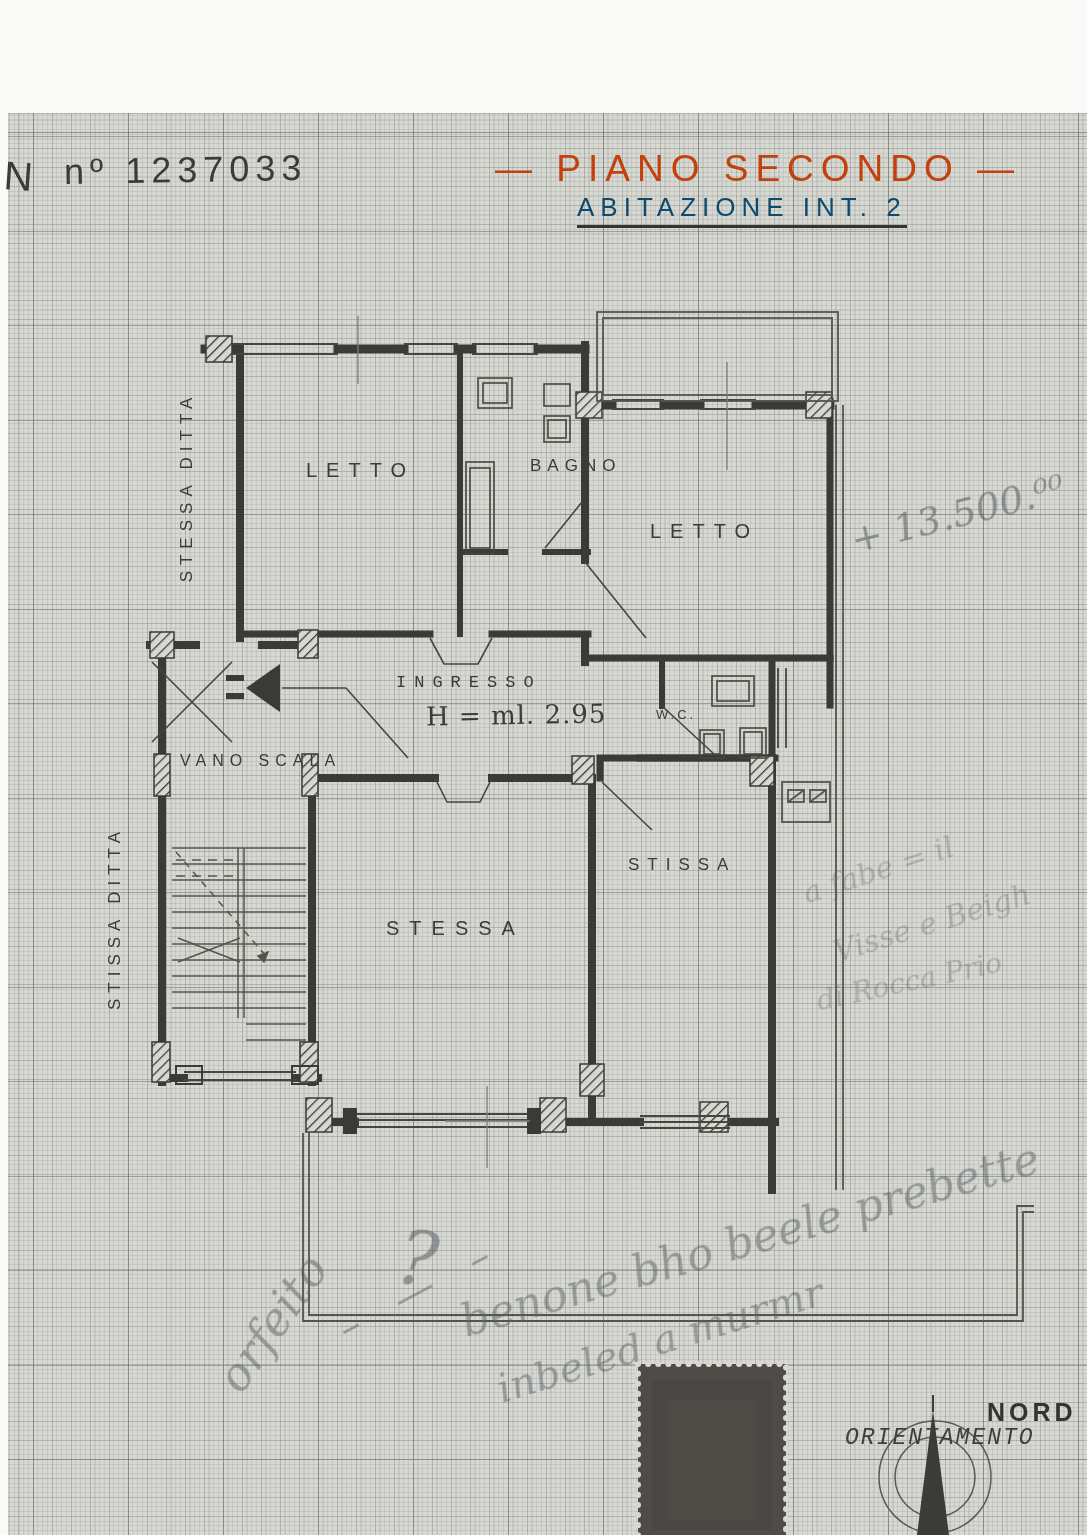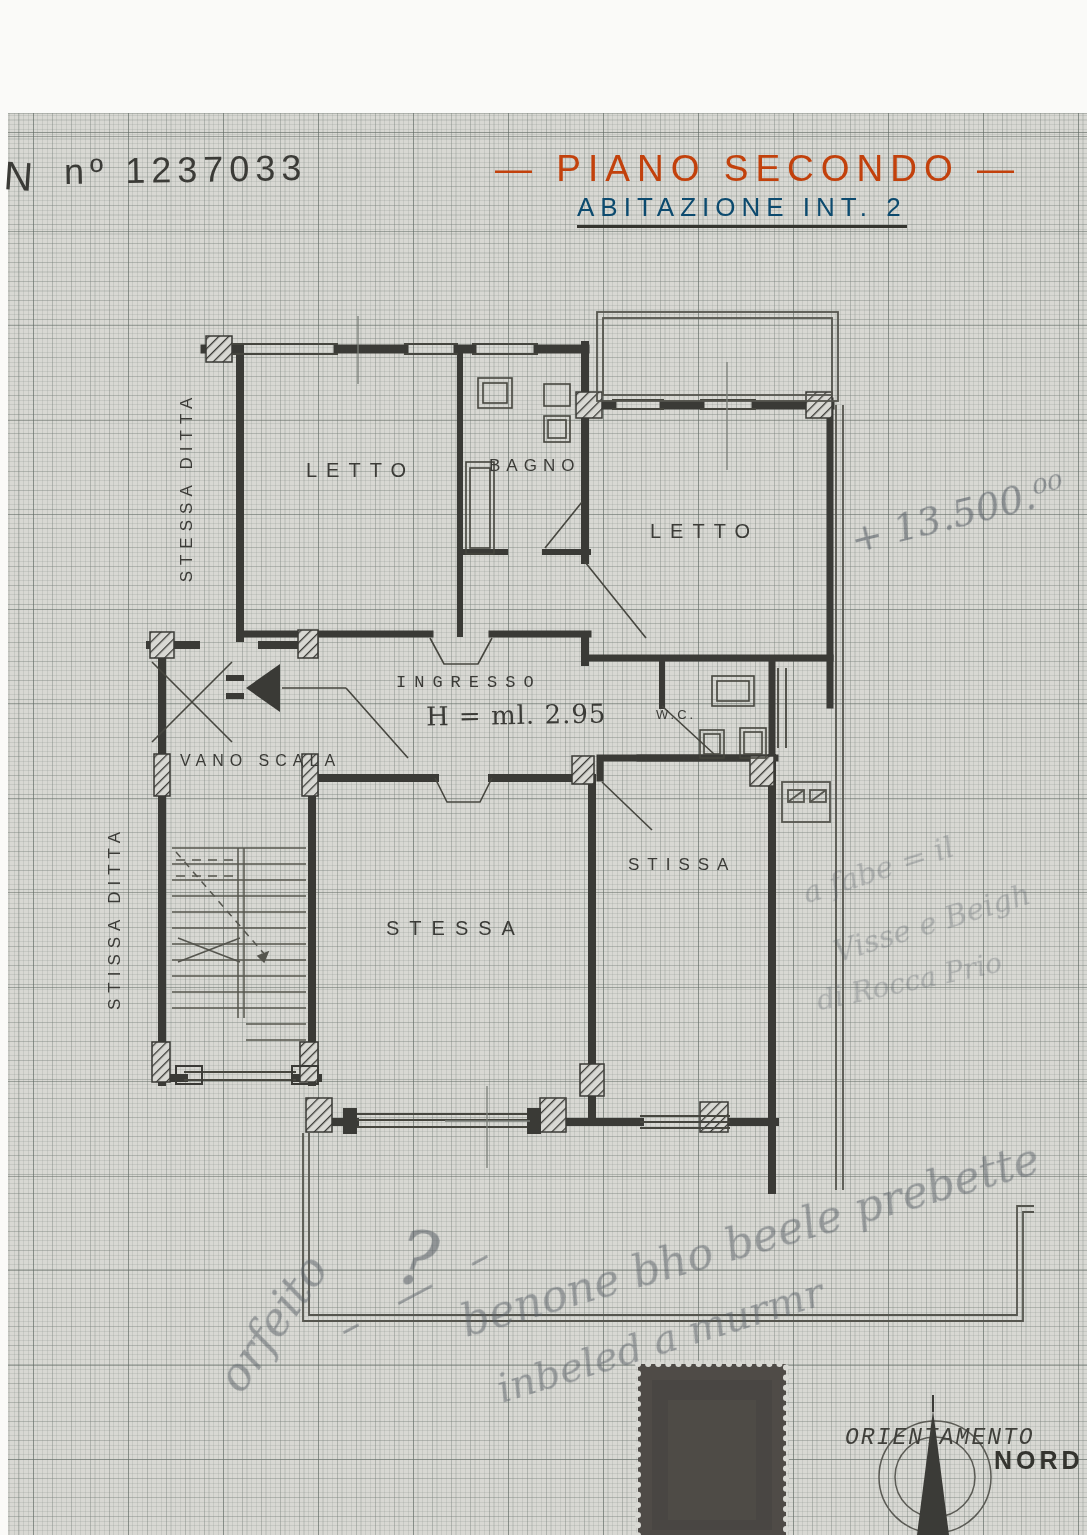--- a/index.html
+++ b/index.html
@@ -186,34 +186,34 @@
     <path d="M933,1395V1412" stroke="#3b3b37" stroke-width="2"></path>
   </g>
 </svg>
 
 <div class="lbl" style="left:4px;top:156px;font-size:40px;transform:rotate(4deg);">N</div>
 <div class="lbl" style="left:64px;top:152px;font-size:36px;letter-spacing:6px;transform:rotate(-1deg);">nº 1237033</div>
 <div class="lbl" style="left:495px;top:150px;font-size:37px;letter-spacing:7px;color:#c2410c;">— PIANO SECONDO —</div>
 <div class="lbl title-underline" style="left:577px;top:194px;font-size:26px;letter-spacing:6px;color:#0c4a6e;">ABITAZIONE INT. 2</div>
 
 <div class="lbl" style="left:306px;top:460px;font-size:20px;letter-spacing:9px;">LETTO</div>
-<div class="lbl" style="left:489px;top:457px;font-size:17px;letter-spacing:6px;">BAGNO</div>
+<div class="lbl" style="left:530px;top:457px;font-size:17px;letter-spacing:6px;">BAGNO</div>
 <div class="lbl" style="left:650px;top:521px;font-size:20px;letter-spacing:9px;">LETTO</div>
 <div class="lbl" style="left:396px;top:674px;font-size:17px;letter-spacing:8px;font-family:Liberation Mono, monospace;">INGRESSO</div>
 <div class="lbl" style="left:426px;top:702px;font-size:26px;letter-spacing:1px;transform:rotate(-1deg);font-family:'DejaVu Serif',serif;">H = ml. 2.95</div>
 <div class="lbl" style="left:656px;top:708px;font-size:13px;letter-spacing:3px;">W.C.</div>
 <div class="lbl" style="left:180px;top:753px;font-size:16px;letter-spacing:6px;">VANO SCALA</div>
 <div class="lbl" style="left:386px;top:918px;font-size:20px;letter-spacing:10px;">STESSA</div>
 <div class="lbl" style="left:628px;top:856px;font-size:17px;letter-spacing:8px;">STISSA</div>
 
 <div class="lbl vert" style="left:186px;top:487px;font-size:17px;letter-spacing:6px;">STESSA DITTA</div>
 <div class="lbl vert" style="left:114px;top:918px;font-size:17px;letter-spacing:6px;">STISSA DITTA</div>
 
 <div class="lbl" style="left:845px;top:1427px;font-size:23px;letter-spacing:2px;font-family:Liberation Mono, monospace;font-style:italic;color:#3f3f3a;">ORIENTAMENTO</div>
-<div class="lbl" style="left:987px;top:1448px;font-size:25px;letter-spacing:4px;font-weight:600;color:#34342f;padding-left:7px;">NORD</div>
+<div class="lbl" style="left:987px;top:1400px;font-size:25px;letter-spacing:4px;font-weight:600;color:#34342f;">NORD</div>
 
 <div class="hand" style="left:848px;top:495px;font-size:38px;transform:rotate(-14deg);opacity:.6;">+ 13.500.⁰⁰</div>
 
 <div class="hand" style="left:800px;top:855px;font-size:30px;transform:rotate(-18deg);opacity:.33;">a fabe = il</div>
 <div class="hand" style="left:830px;top:908px;font-size:30px;transform:rotate(-17deg);opacity:.33;">Visse e Beigh</div>
 <div class="hand" style="left:815px;top:968px;font-size:28px;transform:rotate(-12deg);opacity:.33;">di Rocca Prio</div>
 
 <div class="hand" style="left:398px;top:1222px;font-size:74px;transform:rotate(8deg);opacity:.55;">?</div>
 <div class="hand" style="left:195px;top:1300px;font-size:46px;transform:rotate(-55deg);opacity:.5;">orfeito</div>
 <div class="hand" style="left:330px;top:1268px;font-size:42px;transform:rotate(-28deg);opacity:.5;letter-spacing:14px;">– — –</div>

